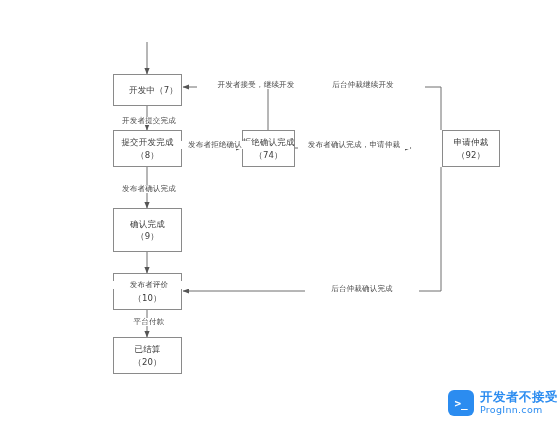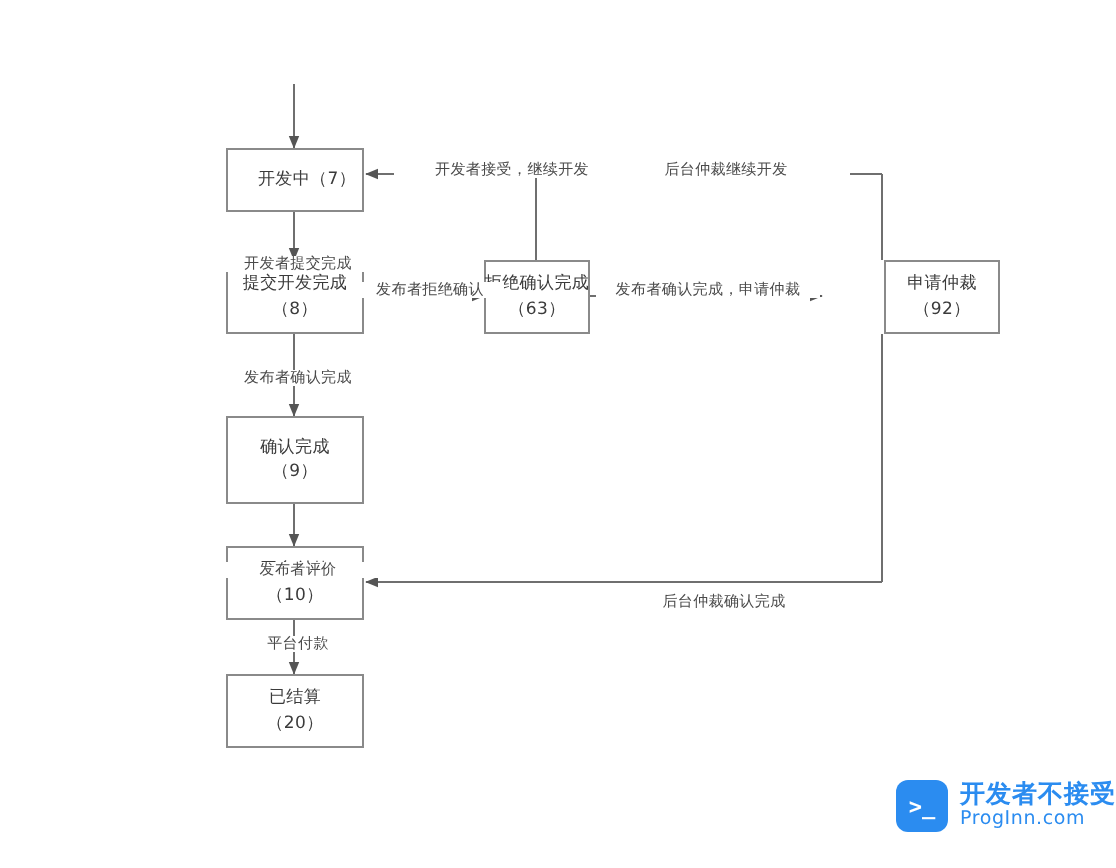--- a/index.html
+++ b/index.html
@@ -147,21 +147,21 @@
     <span class="node-line">开发中（7）</span>
   </div>
 
   <div class="node-box" style="left:113px; top:130px; width:69px; height:37px;">
     <span class="node-line">提交开发完成</span>
     <span class="node-line">（8）</span>
   </div>
 
   <div class="node-box" style="left:242px; top:130px; width:53px; height:37px;">
     <span class="node-line">拒绝确认完成</span>
-    <span class="node-line">（63）</span>
+    <span class="node-line">（74）</span>
   </div>
 
   <div class="node-box" style="left:412px; top:130px; width:58px; height:37px;margin-left:30px;">
     <span class="node-line">申请仲裁</span>
     <span class="node-line">（92）</span>
   </div>
 
   <div class="node-box" style="left:113px; top:208px; width:69px; height:44px;">
     <span class="node-line">确认完成</span>
     <span class="node-line">（9）</span>
@@ -170,37 +170,37 @@
   <div class="node-box" style="left:113px; top:273px; width:69px; height:37px;">
     <span class="node-line">平台付款</span>
     <span class="node-line">（10）</span>
   </div>
 
   <div class="node-box" style="left:113px; top:337px; width:69px; height:37px;">
     <span class="node-line">已结算</span>
     <span class="node-line">（20）</span>
   </div>
 
-  <div class="edge-label" style="left:98px; top:128px; width:98px;">开发者提交完成</div>
+  <div class="edge-label" style="left:98px; top:117px; width:98px;">开发者提交完成</div>
 
   <div class="edge-label" style="left:178px; top:141px; width:70px;">发布者拒绝确认</div>
 
   <div class="edge-label" style="left:197px; top:81px; width:114px;">开发者接受，继续开发</div>
 
   <div class="edge-label" style="left:301px; top:81px; width:120px;">后台仲裁继续开发</div>
 
   <div class="edge-label" style="left:298px; top:141px; width:108px;">发布者确认完成，申请仲裁</div>
 
   <div class="edge-label" style="left:98px; top:185px; width:98px;">发布者确认完成</div>
 
   <div class="edge-label" style="left:106px; top:254px; width:82px;margin-top:27px;">发布者评价</div>
 
   <div class="edge-label" style="left:106px; top:318px; width:82px;">平台付款</div>
 
-  <div class="edge-label" style="left:305px; top:285px; width:110px;margin-top:12px;">后台仲裁确认完成</div>
+  <div class="edge-label" style="left:305px; top:285px; width:110px;">后台仲裁确认完成</div>
 
   <div id="watermark">
     <div id="wm-icon">
       <span class="glyph">&gt;_</span>
     </div>
     <div id="wm-text">
       <span id="wm-title">开发者不接受</span>
       <span id="wm-sub">ProgInn.com</span>
     </div>
   </div>

